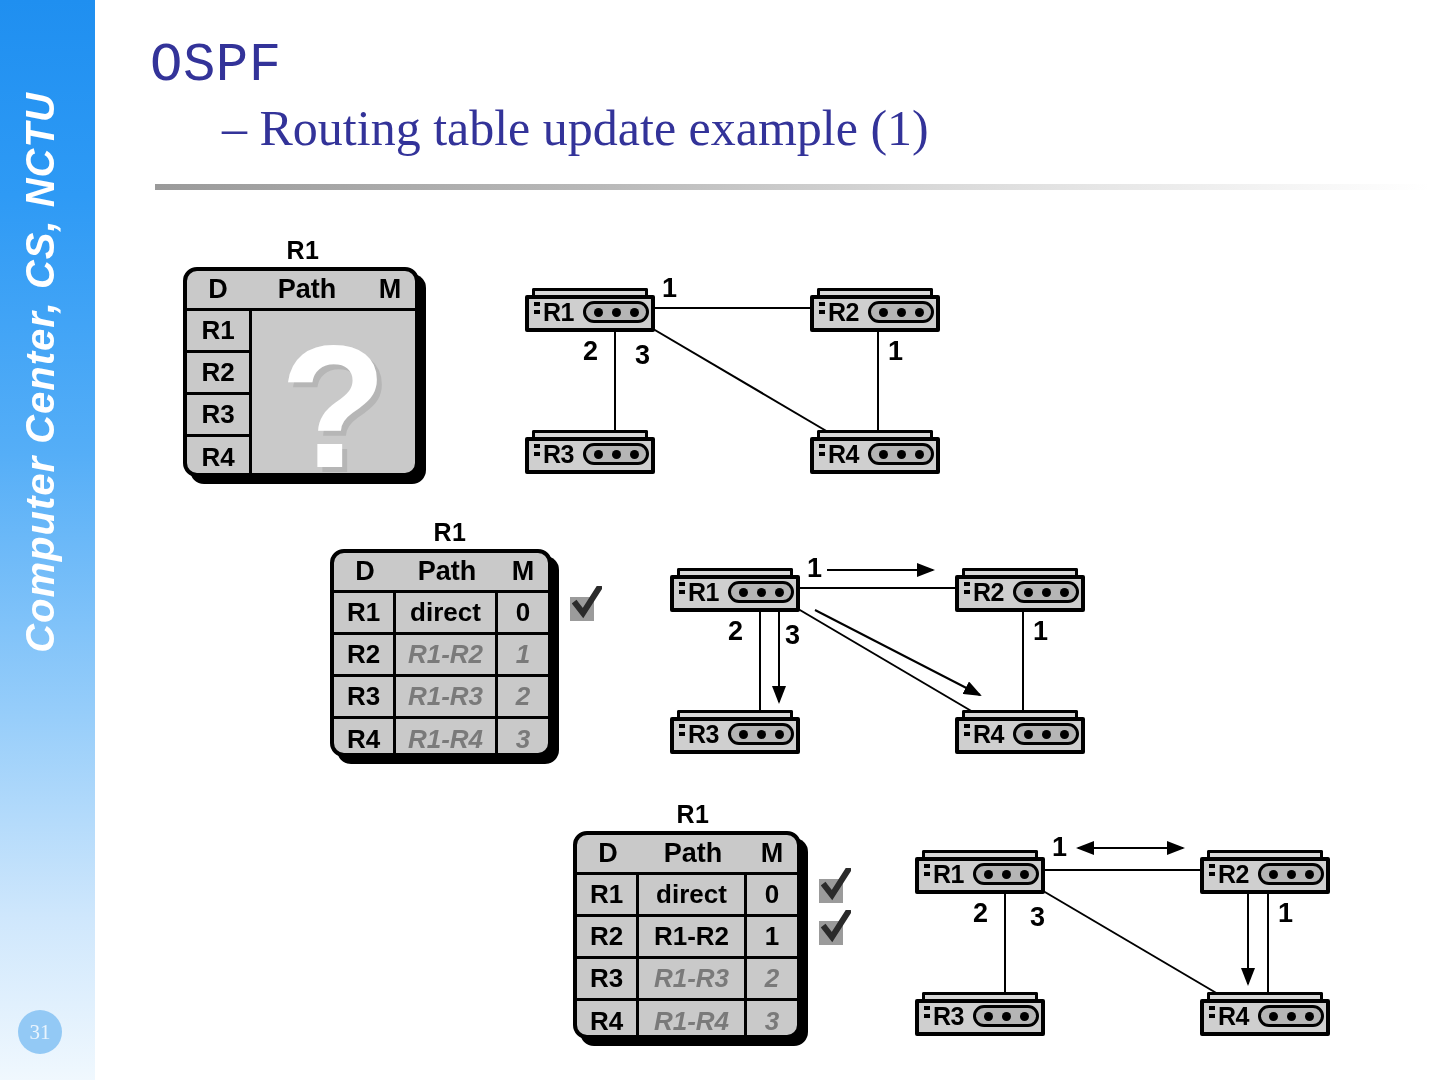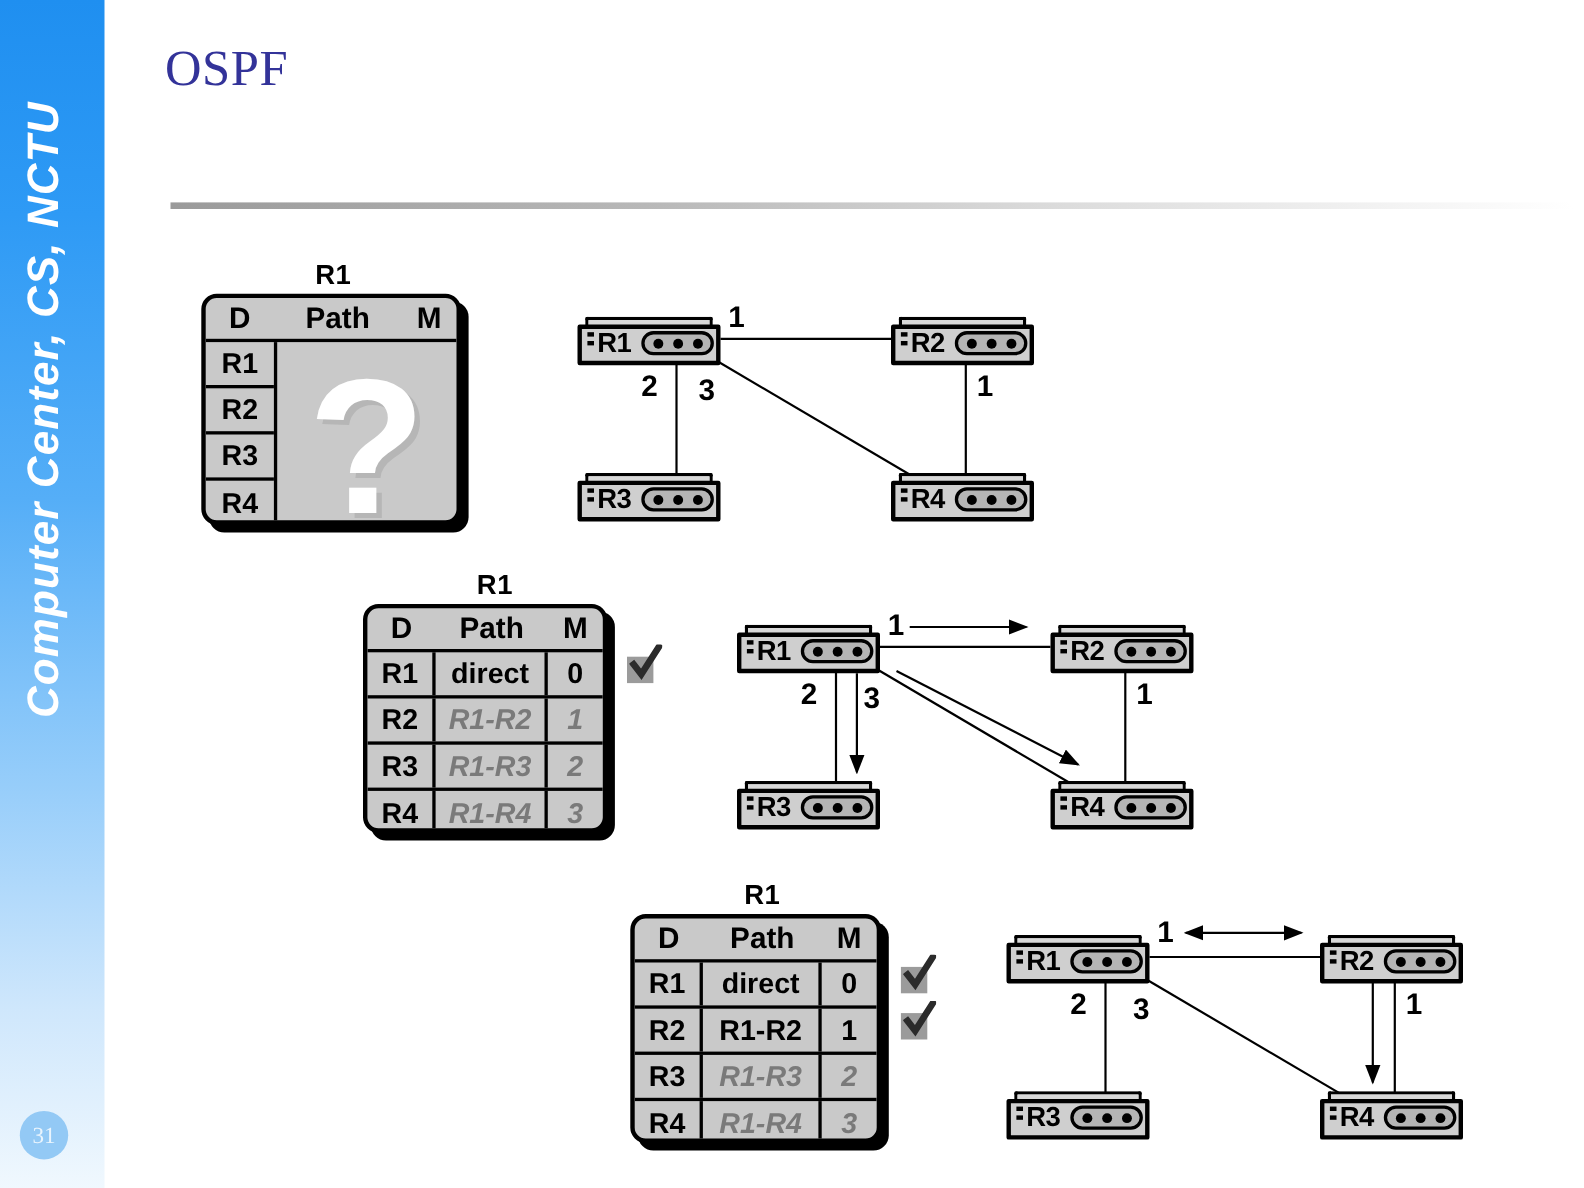--- a/index.html
+++ b/index.html
@@ -49,22 +49,22 @@
     font-size: 21px;
     font-family: "Liberation Serif", serif;
     display: flex; align-items: center; justify-content: center;
   }
 
   
   #title-block {
     position: absolute; left: 150px; top: 38px; width: 1250px;
   }
   .title-line1 {
-    font-family: Liberation Serif, serif;
-    font-size: 46px;
+    font-family: Liberation Mono, monospace;
+    font-size: 54px;
     color: #333399;
     line-height: 1.05;
     letter-spacing: 0.5px;
   }
   .title-line2 {
     font-family: "Liberation Serif", serif;
     font-size: 50px;
     color: #333399;
     line-height: 1.1;
     margin-top: 6px;
@@ -210,20 +210,21 @@
 
 <div id="slide">
 
   <div id="sidebar">
     <div id="sidebar-label">Computer Center, CS, NCTU</div>
     <div id="page-badge">31</div>
   </div>
 
   <div id="title-block">
     <div class="title-line1">OSPF</div>
+    <div class="title-line2">– Routing table update example (1)</div>
   </div>
   <div id="title-rule"></div>
 
   <div class="rt-wrap" style="left:183px; top:236px; width:240px;">
     <div class="rt-caption">R1</div>
     <div class="rt-box" style="width:236px; height:210px;">
       <div class="rt-head">
         <div class="hc c-d">D</div>
         <div class="hc c-p">Path</div>
         <div class="hc c-m">M</div>

